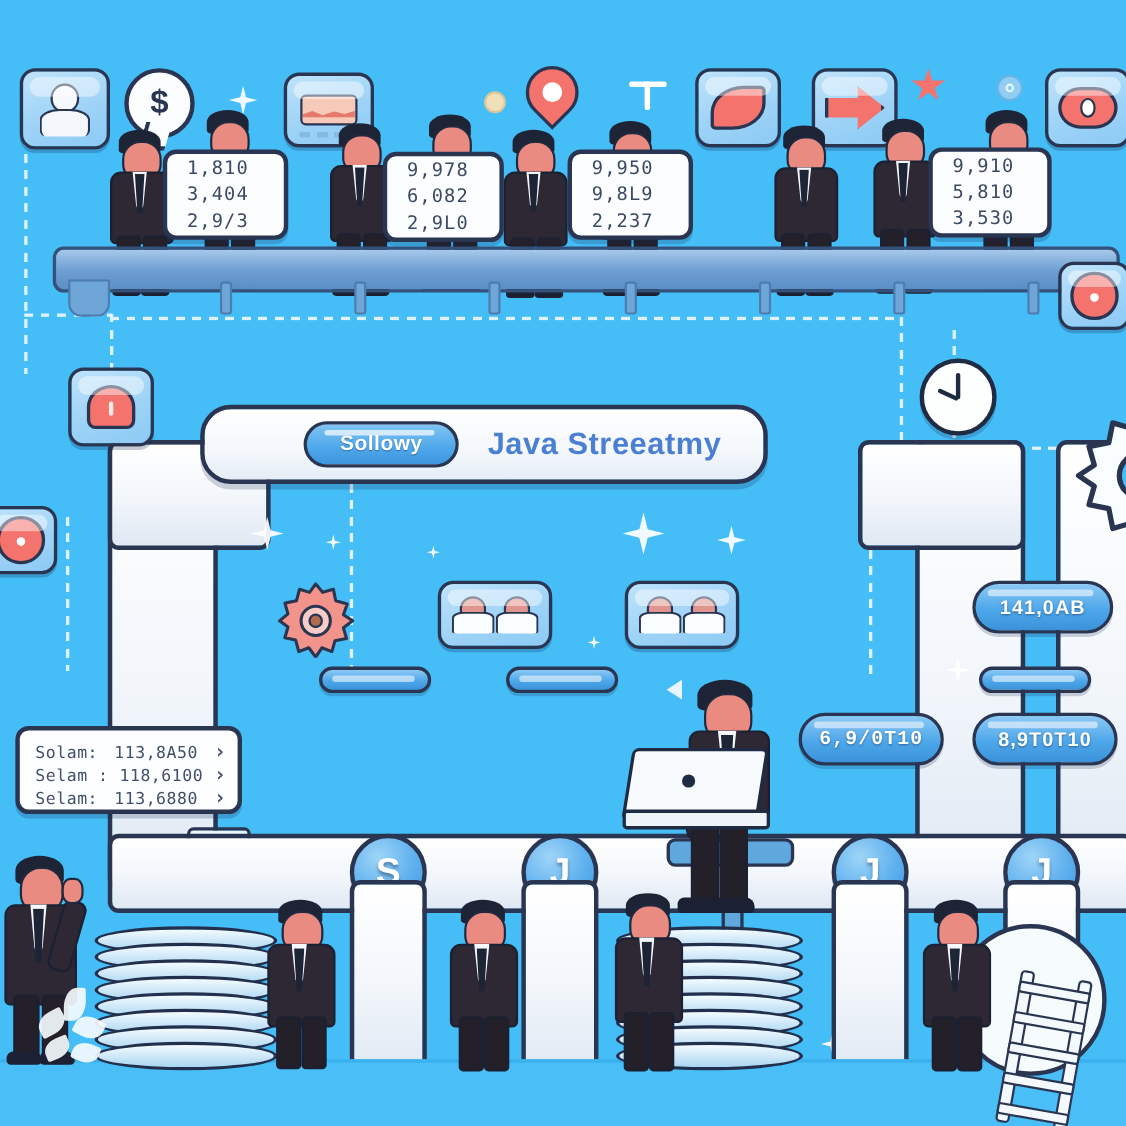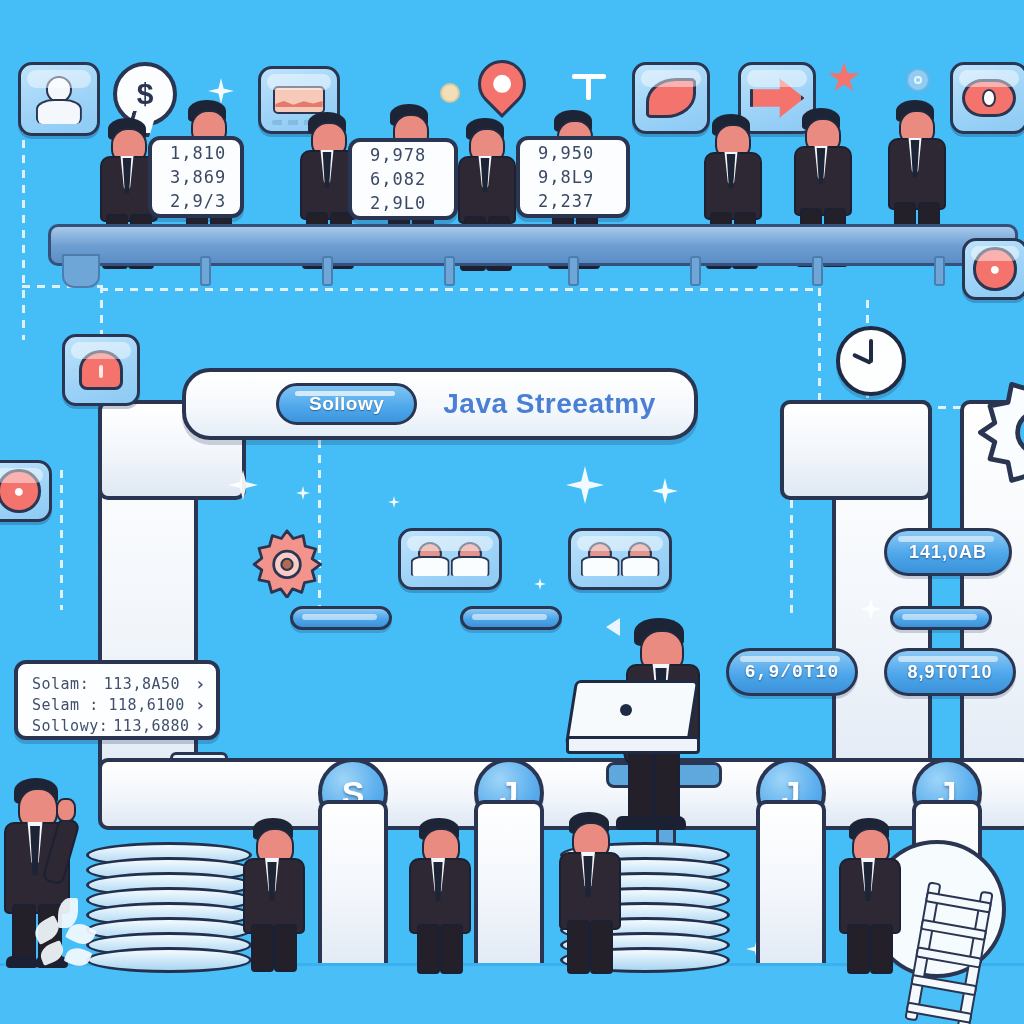--- a/index.html
+++ b/index.html
@@ -471,34 +471,39 @@
     <div class="m-head" style="left:15px;top:10px;width:32px;height:32px;"></div>
     <div class="m-torso" style="left:4px;top:38px;width:54px;height:68px;"></div>
     <div class="m-shirt" style="left:4px;top:38px;width:54px;height:52px;"></div>
     <div class="m-tie" style="left:4px;top:40px;width:54px;height:44px;"></div>
     <div class="m-leg" style="left:10px;top:102px;width:18px;height:54px;"></div>
     <div class="m-leg" style="left:34px;top:102px;width:18px;height:54px;"></div>
     <div class="m-shoe" style="left:6px;top:152px;width:26px;height:11px;"></div>
     <div class="m-shoe" style="left:32px;top:152px;width:26px;height:11px;"></div>
   </div>
 
-  <div class="numcard" style="left:148px;top:136px;width:96px;height:82px;">
+  <div class="numcard" style="left:148px;top:136px;width:114px;height:82px;">
     <span>1,810</span>
-    <span>3,869</span>
+    <span>3,404</span>
     <span>2,9/3</span>
   </div>
   <div class="numcard" style="left:348px;top:138px;width:110px;height:82px;">
     <span>9,978</span>
     <span>6,082</span>
     <span>2,9L0</span>
   </div>
   <div class="numcard" style="left:516px;top:136px;width:114px;height:82px;">
     <span>9,950</span>
     <span>9,8L9</span>
     <span>2,237</span>
+  </div>
+  <div class="numcard" style="left:844px;top:134px;width:112px;height:82px;">
+    <span>9,910</span>
+    <span>5,810</span>
+    <span>3,530</span>
   </div>
 
   <div class="bench" style="left:48px;top:224px;width:964px;height:36px;"></div>
   <div class="benchleg" style="left:62px;top:254px;width:34px;height:30px;border-radius:0 0 12px 12px;"></div>
   <div class="benchleg" style="left:200px;top:256px;width:7px;height:26px;"></div>
   <div class="benchleg" style="left:322px;top:256px;width:7px;height:26px;"></div>
   <div class="benchleg" style="left:444px;top:256px;width:7px;height:26px;"></div>
   <div class="benchleg" style="left:568px;top:256px;width:7px;height:26px;"></div>
   <div class="benchleg" style="left:690px;top:256px;width:7px;height:26px;"></div>
   <div class="benchleg" style="left:812px;top:256px;width:7px;height:26px;"></div>
@@ -596,21 +601,21 @@
       <span>Solam:</span>
       <span>113,8A50</span>
       <span class="chev">›</span>
     </div>
     <div class="listrow">
       <span>Selam :</span>
       <span>118,6100</span>
       <span class="chev">›</span>
     </div>
     <div class="listrow">
-      <span>Sollowy:</span>
+      <span>Selam:</span>
       <span>113,6880</span>
       <span class="chev">›</span>
     </div>
   </div>
 
   <div class="abs" style="left:170px;top:752px;width:52px;height:62px;background:linear-gradient(180deg,#e8f5fd 0%,#bfe2f6 100%);border:3px solid #2a3552;border-radius:6px 6px 10px 10px;"></div>
   <div class="abs" style="left:186px;top:766px;width:20px;height:20px;border-radius:50%;background:#8cc9f5;border:2px solid #2a3552;"></div>
 
   <div class="pipe pipe-h" style="left:98px;top:758px;width:926px;height:64px;"></div>
 

